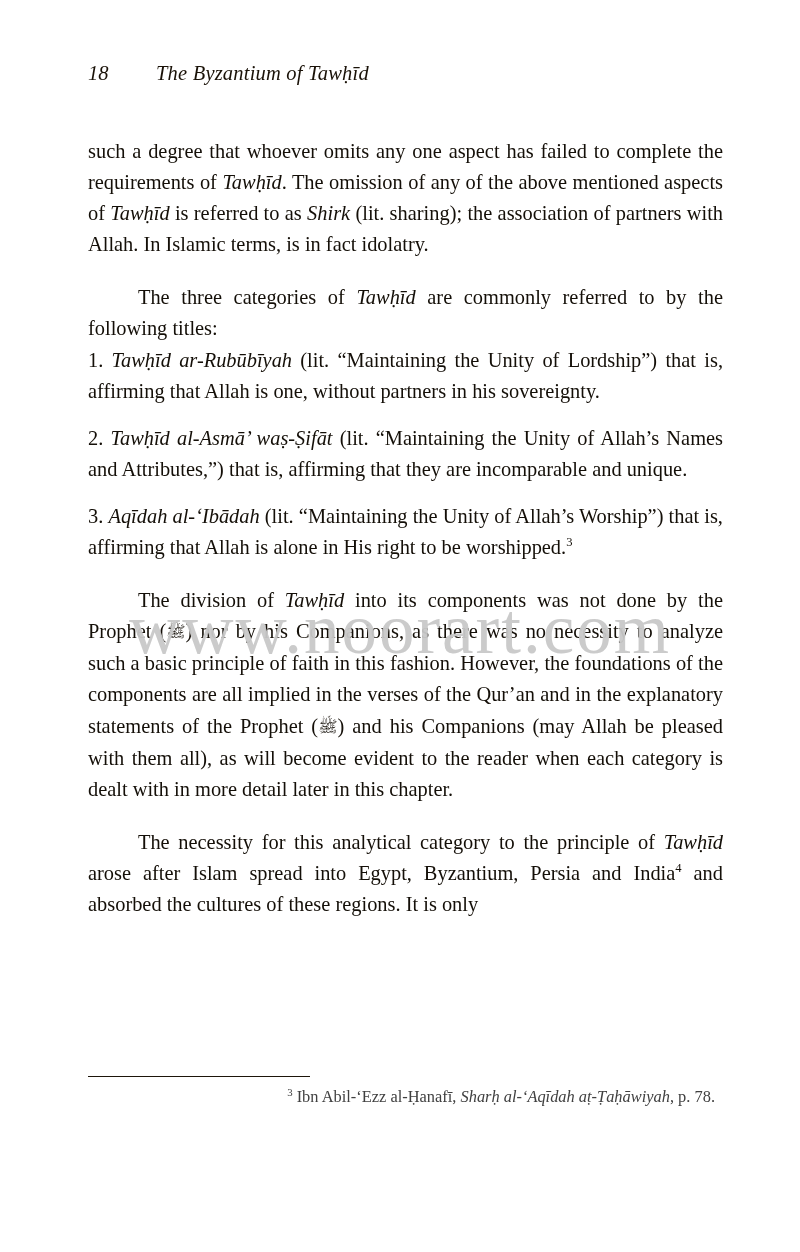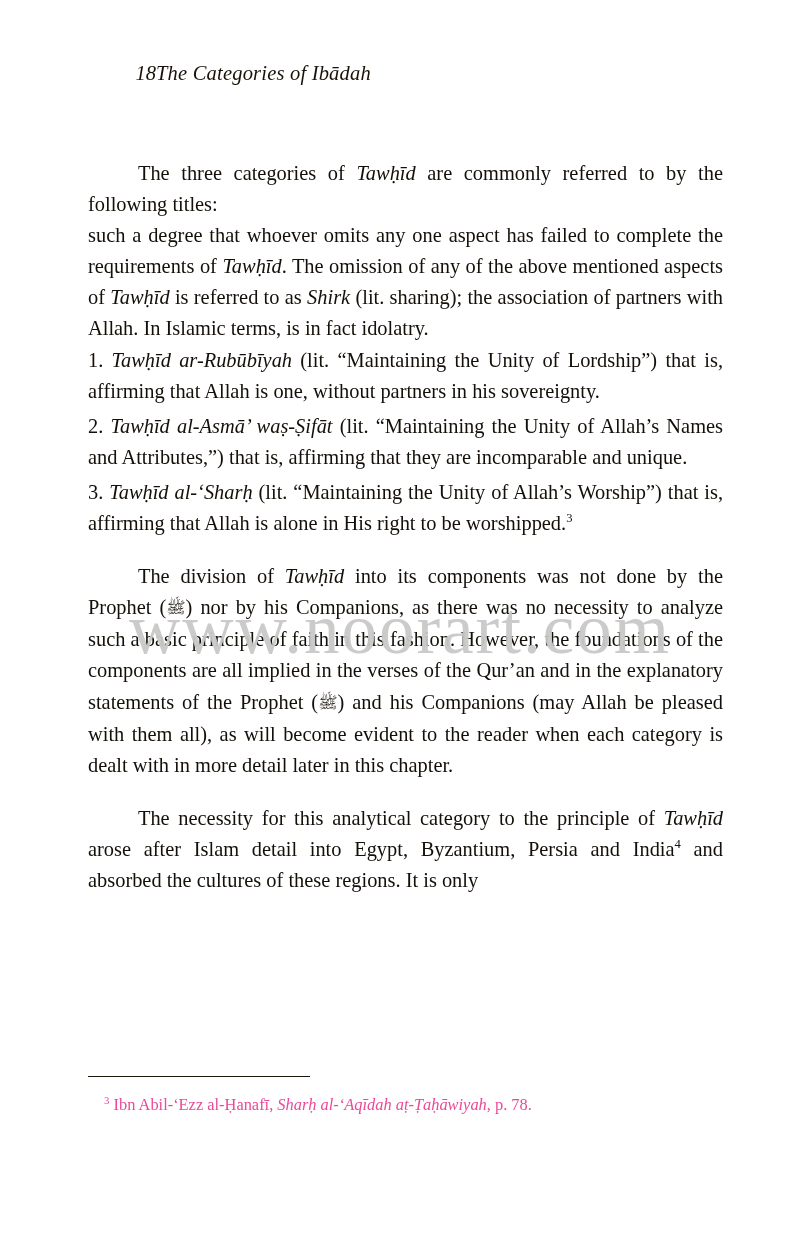--- a/index.html
+++ b/index.html
@@ -34,21 +34,20 @@
     font-style: italic;
     font-size: 20.5px;
     color: #1a1208;
     white-space: nowrap;
   }
   .folio {
     display: inline-block;
     width: 68px;
     font-style: italic;
     font-size: 20.5px;
-    text-align: right;
   }
   .head-title {
     display: inline-block;
     font-style: italic;
     font-size: 20.5px;
     letter-spacing: 0.2px;
   }
 
   
   .textblock {
@@ -62,21 +61,21 @@
     margin: 0;
     font-size: 20.4px;
     line-height: 31.1px;
     text-align: justify;
     text-justify: inter-word;
     color: #140f08;
     hyphens: none;
   }
   p.indent { text-indent: 2.45em; }
   p.gap-before { margin-top: 22px; }
-  p.list-item { margin-top: 4px; }
+  p.list-item { margin-top: 16px; }
   p.list-first { }
 
   i, .it { font-style: italic; }
 
   sup {
     font-size: 0.62em;
     vertical-align: 0.62em;
     line-height: 0;
   }
 
@@ -95,25 +94,25 @@
     top: 1076px;
     width: 635px;
   }
   .fn-rule {
     width: 222px;
     height: 0;
     border-top: 1.6px solid #1d150a;
     margin: 0 0 7px 0;
   }
   p.footnote {
-    margin: 16px;
+    margin: 8px;
     font-size: 16.4px;
     line-height: 23.6px;
-    color: #ec4899;
-    text-align: left;
+    color: #404040;
+    text-align: right;
     white-space: nowrap;
   }
   p.footnote sup {
     font-size: 0.66em;
     vertical-align: 0.58em;
   }
 
   
   .watermark {
     position: absolute;
@@ -136,38 +135,38 @@
     white-space: nowrap;
     opacity: 0.95;
   }
 </style>
 </head>
 <body>
 
 <div class="page">
 
   <div class="running-head">
-    <span class="folio">18</span><span class="head-title">The Categories of Ibādah</span>
+    <span class="folio">18</span><span class="head-title">The Byzantium of Tawḥīd</span>
   </div>
 
   <div class="textblock">
 
+    <p class="body"><span>such a degree that whoever omits any one aspect has failed to complete the requirements of </span><i>Tawḥīd</i><span>. The omission of any of the above mentioned aspects of </span><i>Tawḥīd</i><span> is referred to as </span><i>Shirk</i><span> (lit. sharing); the association of partners with Allah. In Islamic terms, is in fact idolatry.</span></p>
+
     <p class="body indent gap-before"><span>The three categories of </span><i>Tawḥīd</i><span> are commonly referred to by the following titles:</span></p>
-
-    <p class="body"><span>such a degree that whoever omits any one aspect has failed to complete the requirements of </span><i>Tawḥīd</i><span>. The omission of any of the above mentioned aspects of </span><i>Tawḥīd</i><span> is referred to as </span><i>Shirk</i><span> (lit. sharing); the association of partners with Allah. In Islamic terms, is in fact idolatry.</span></p>
 
     <p class="body list-first"><span>1.</span>&nbsp;<i>Tawḥīd ar-Rubūbīyah</i><span> (lit. “Maintaining the Unity of Lordship”) that is, affirming that Allah is one, without partners in his sovereignty.</span></p>
 
     <p class="body list-item"><span>2.</span>&nbsp;<i>Tawḥīd al-Asmā’ waṣ-Ṣifāt</i><span> (lit. “Maintaining the Unity of Allah’s Names and Attributes,”) that is, affirming that they are incomparable and unique.</span></p>
 
-    <p class="body list-item"><span>3.</span>&nbsp;<i>Tawḥīd al-‘Sharḥ</i><span> (lit. “Maintaining the Unity of Allah’s Worship”) that is, affirming that Allah is alone in His right to be worshipped.</span><sup>3</sup></p>
+    <p class="body list-item"><span>3.</span>&nbsp;<i>Aqīdah al-‘Ibādah</i><span> (lit. “Maintaining the Unity of Allah’s Worship”) that is, affirming that Allah is alone in His right to be worshipped.</span><sup>3</sup></p>
 
     <p class="body indent gap-before"><span>The division of </span><i>Tawḥīd</i><span> into its components was not done by the Prophet (</span><span class="salla">ﷺ</span><span>) nor by his Companions, as there was no necessity to analyze such a basic principle of faith in this fashion. However, the foundations of the components are all implied in the verses of the Qur’an and in the explanatory statements of the Prophet (</span><span class="salla">ﷺ</span><span>) and his Companions (may Allah be pleased with them all), as will become evident to the reader when each category is dealt with in more detail later in this chapter.</span></p>
 
-    <p class="body indent gap-before"><span>The necessity for this analytical category to the principle of </span><i>Tawḥīd</i><span> arose after Islam detail into Egypt, Byzantium, Persia and India</span><sup>4</sup><span> and absorbed the cultures of these regions. It is only</span></p>
+    <p class="body indent gap-before"><span>The necessity for this analytical category to the principle of </span><i>Tawḥīd</i><span> arose after Islam spread into Egypt, Byzantium, Persia and India</span><sup>4</sup><span> and absorbed the cultures of these regions. It is only</span></p>
 
   </div>
 
   <div class="footnotes">
     <div class="fn-rule"></div>
 
     <p class="footnote"><sup>3</sup><span> Ibn Abil-‘Ezz al-Ḥanafī, </span><i>Sharḥ al-‘Aqīdah aṭ-Ṭaḥāwiyah</i><span>, p. 78.</span></p>
 
   </div>
 

